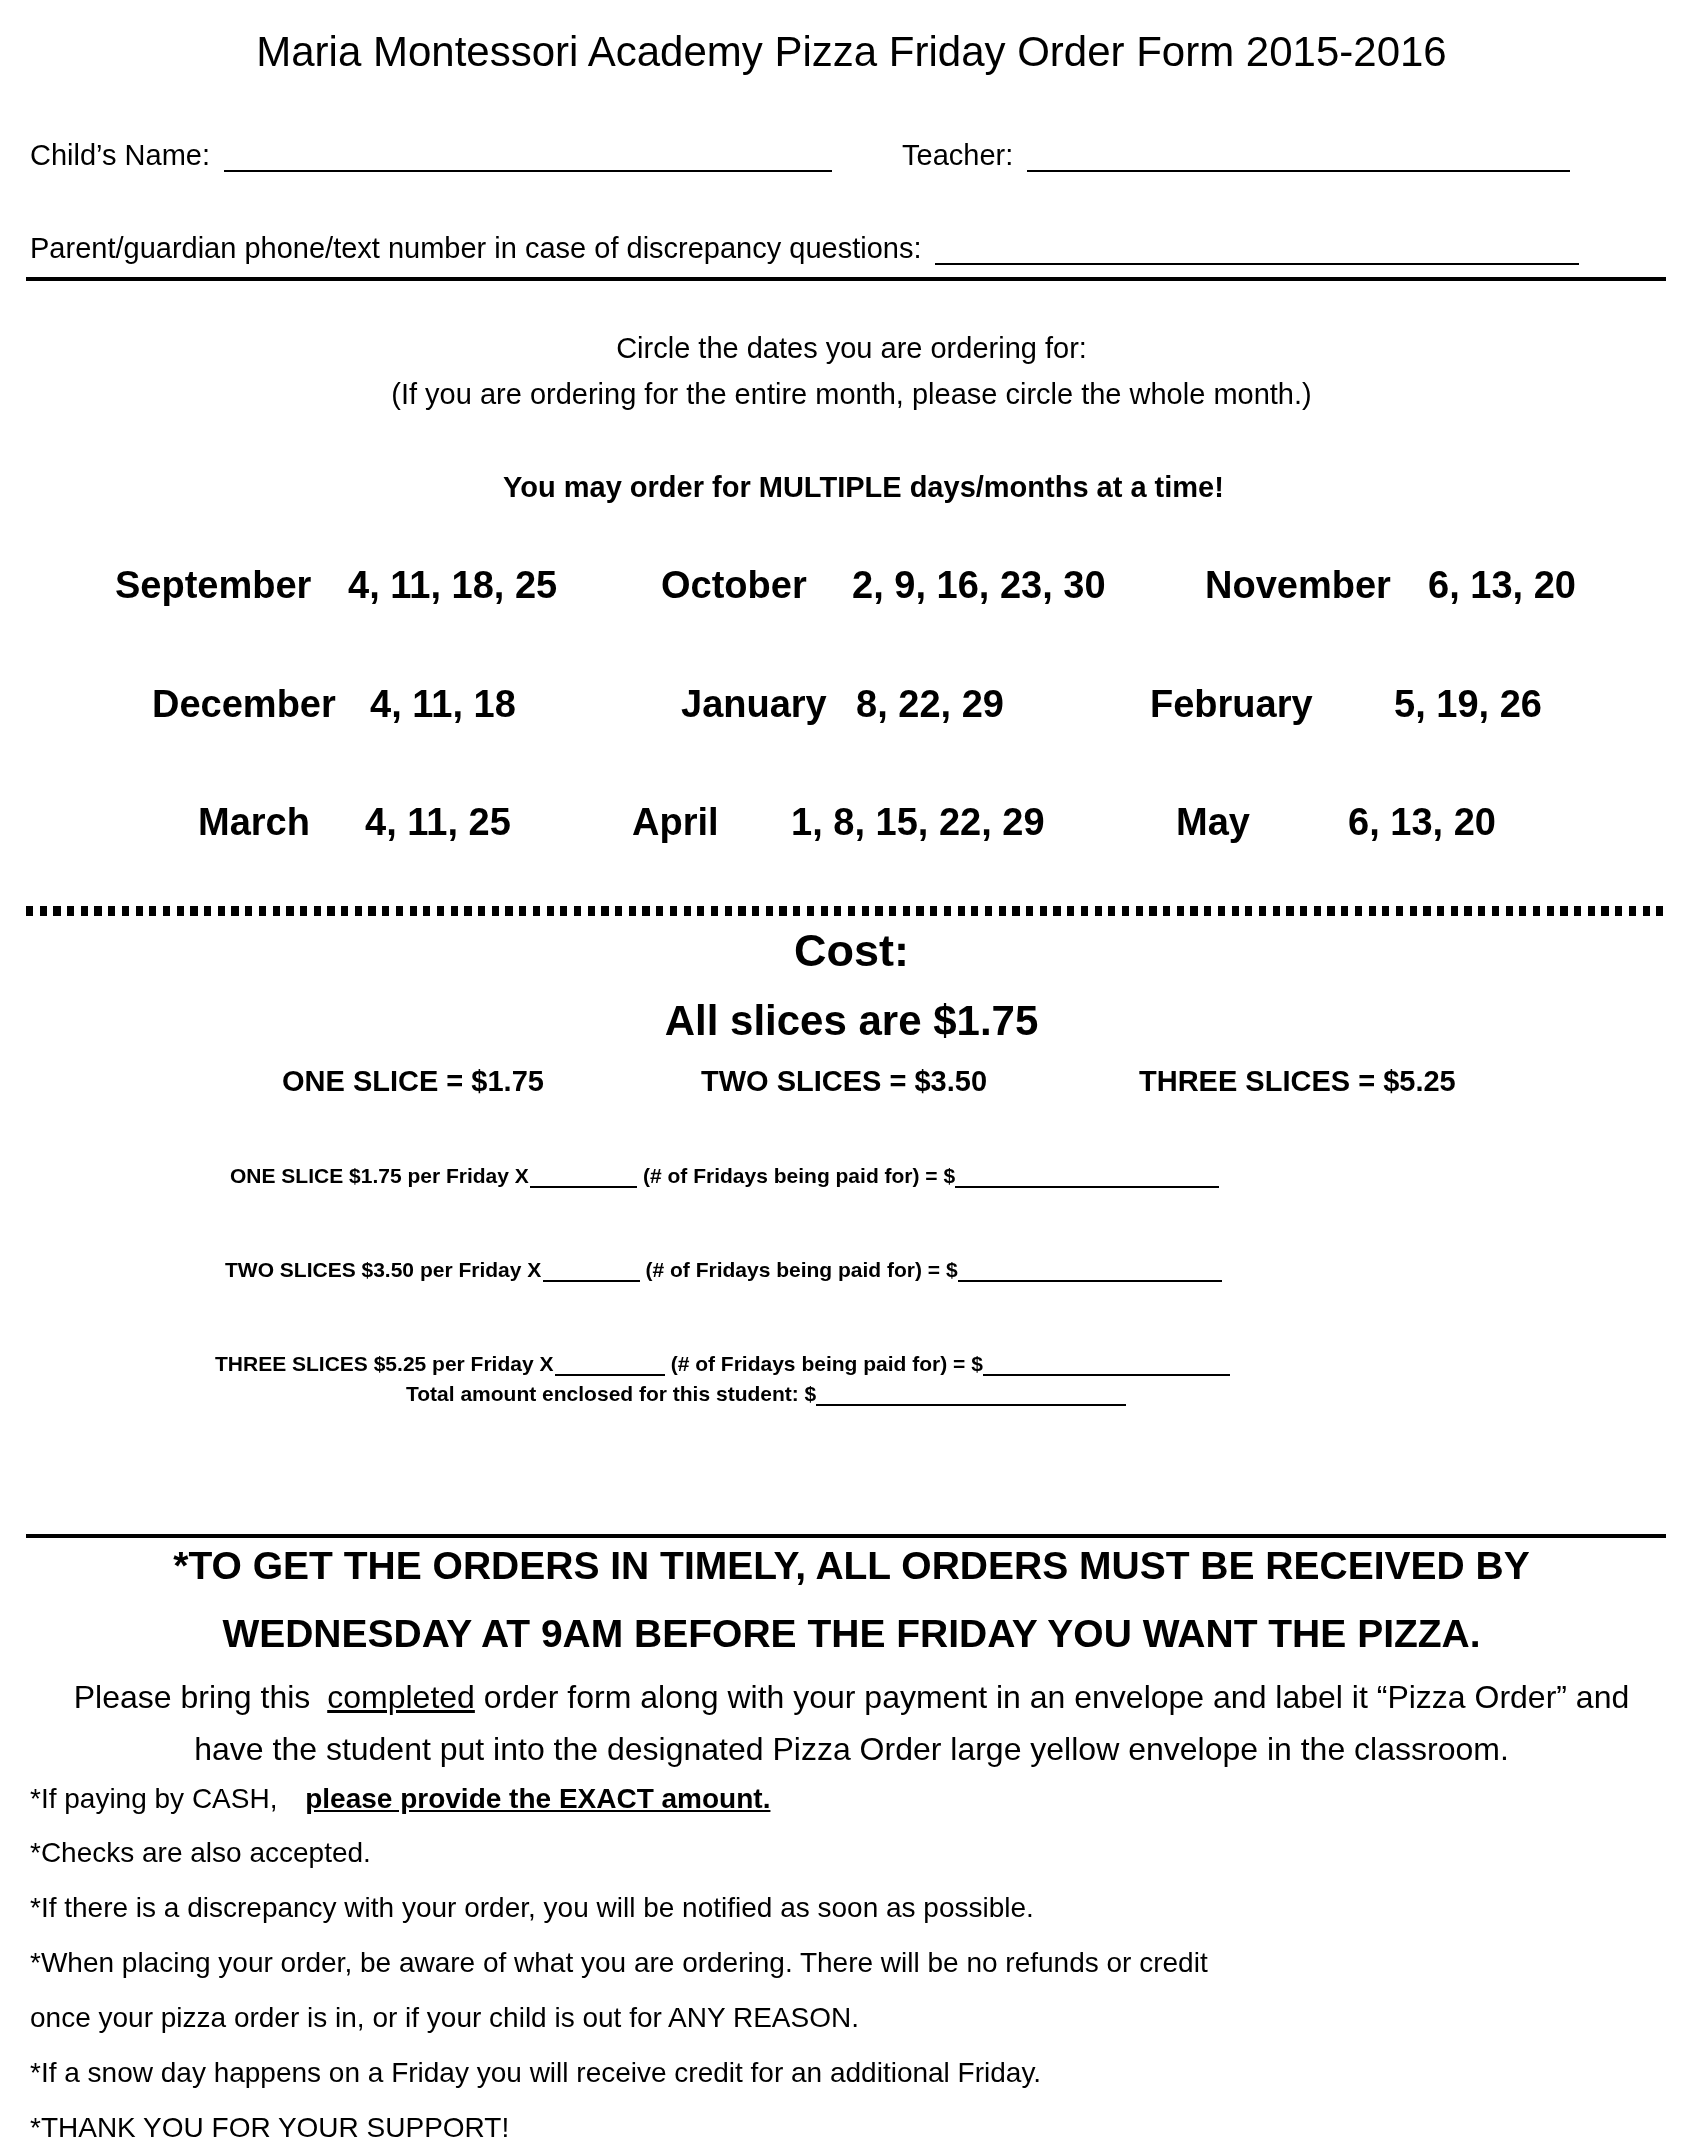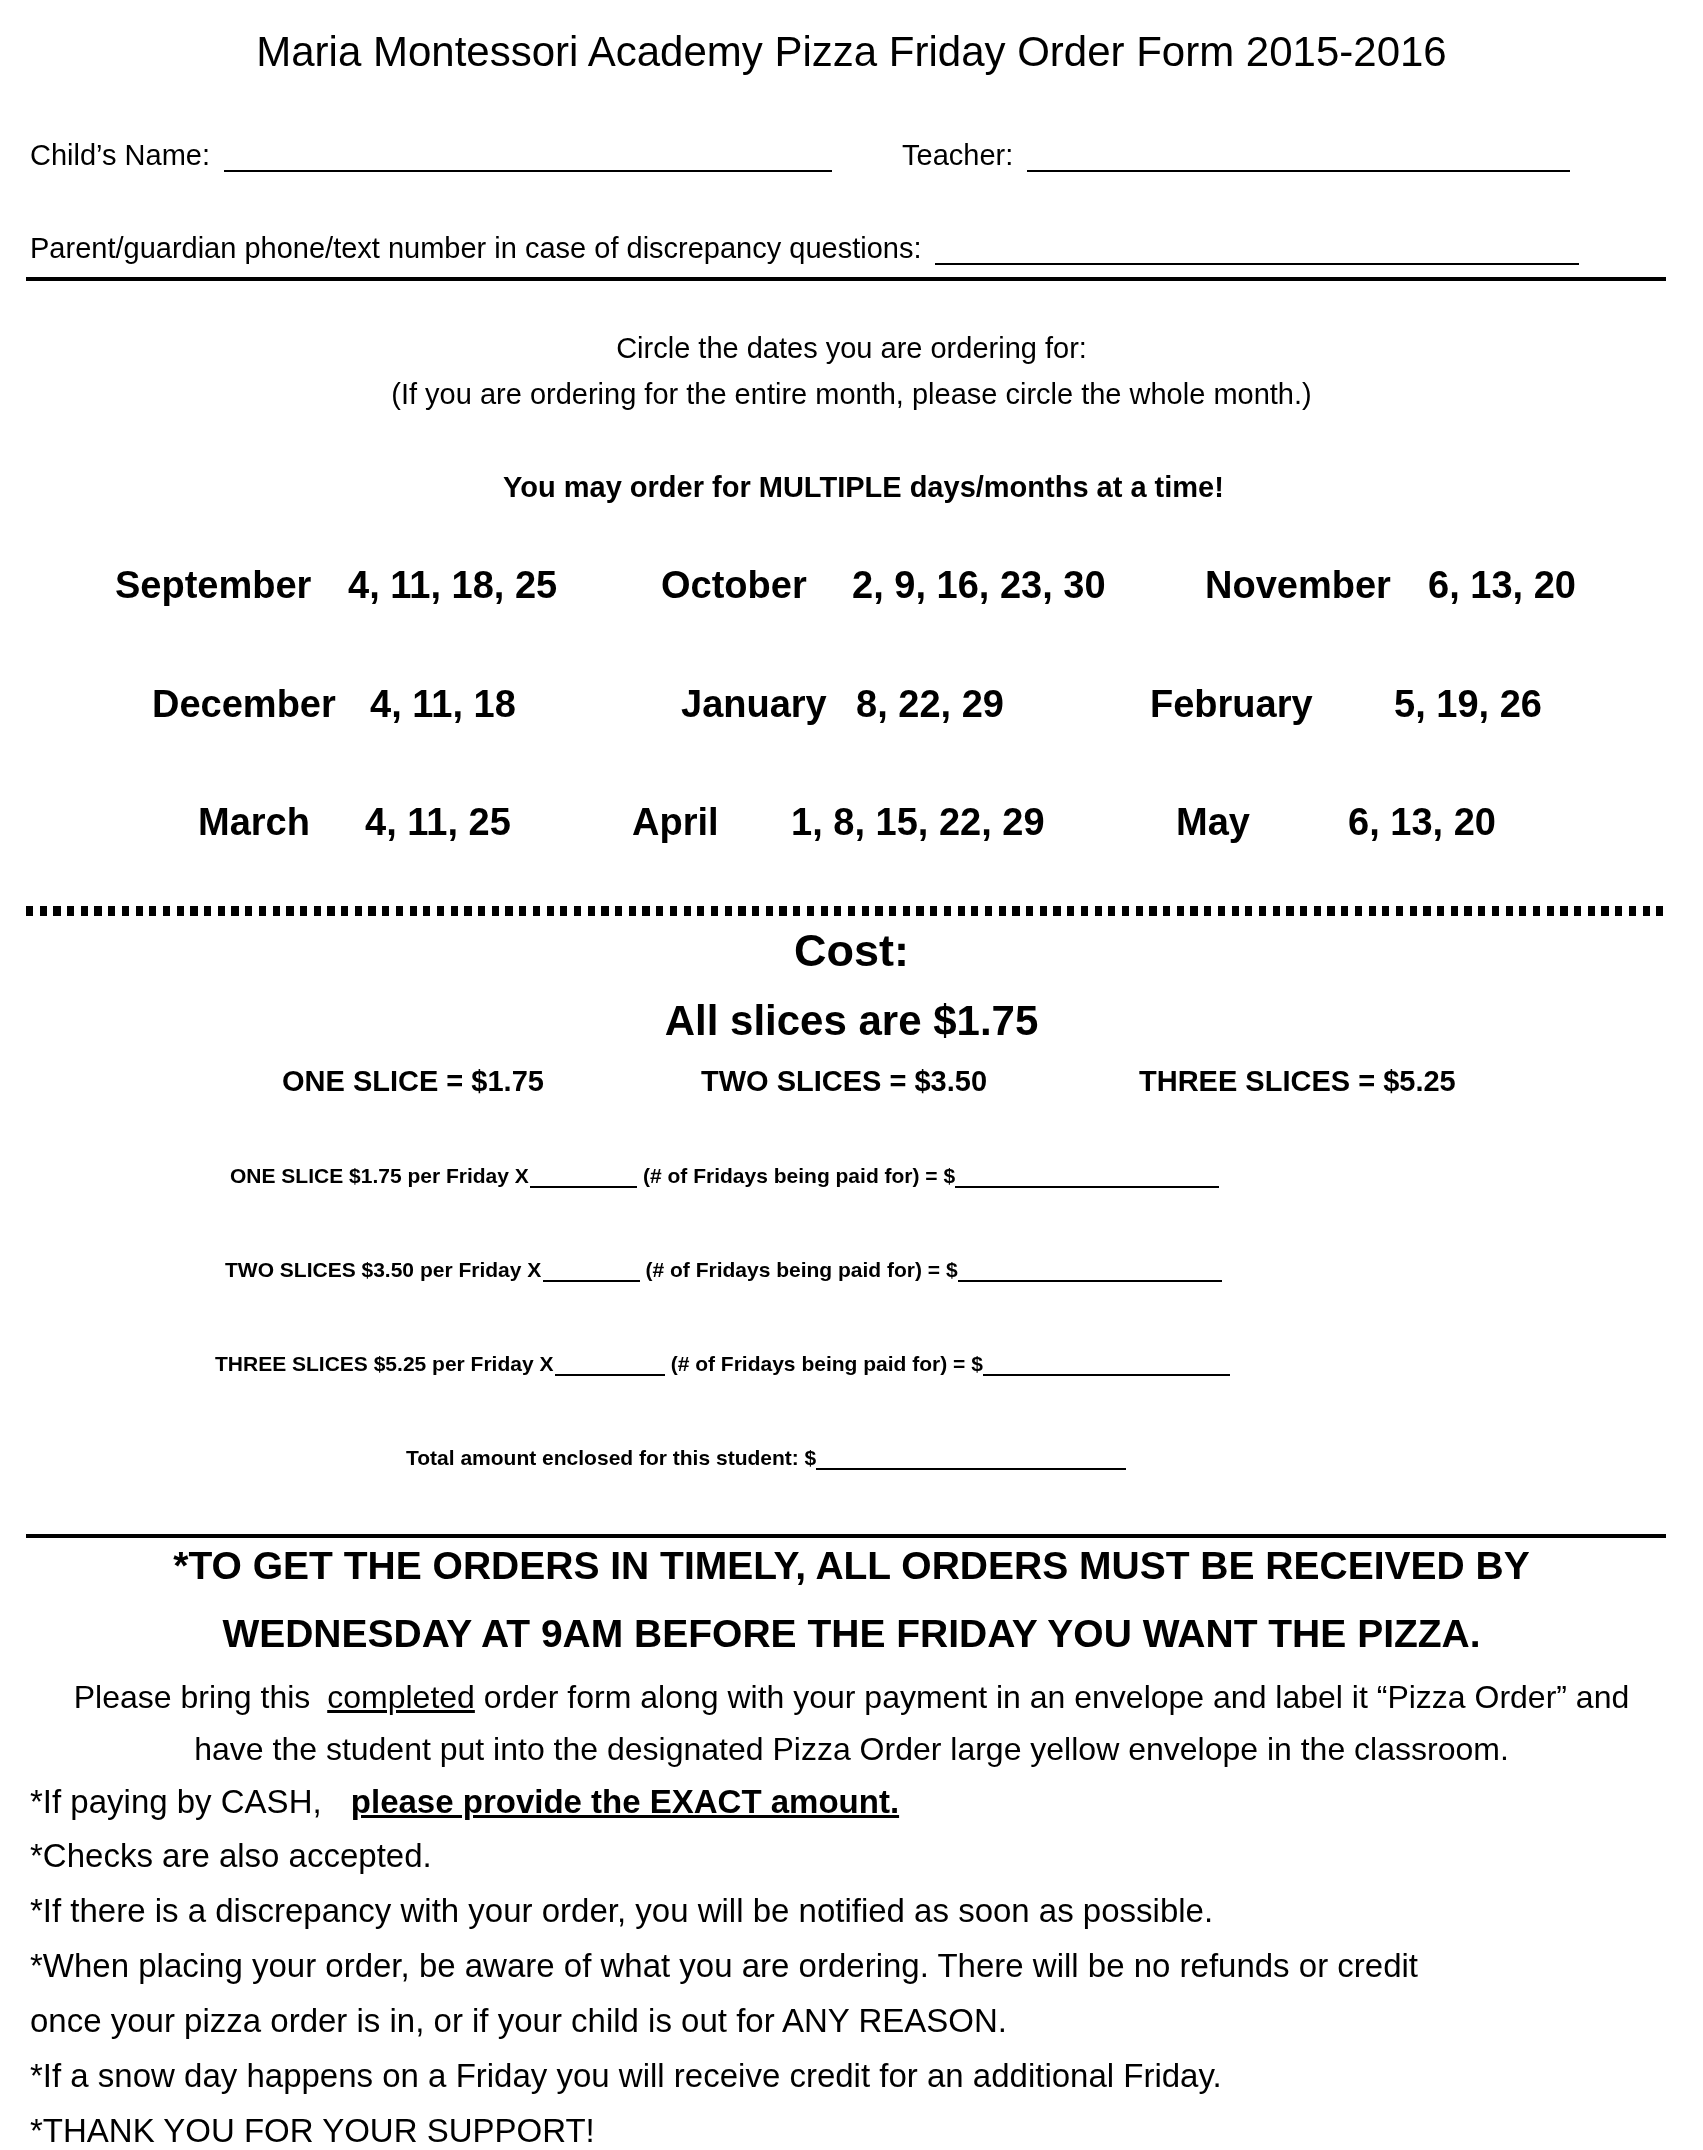--- a/index.html
+++ b/index.html
@@ -17,21 +17,21 @@
   .dotted-rule { position: absolute; left: 26px; width: 1640px; top: 906px; height: 10px;
     background: repeating-linear-gradient(90deg, #000 0 7.2px, transparent 7.2px 13.7px); }
   .instr { font-size: 29px; }
   .month-row { position: absolute; left: 0; width: 1703px; height: 51px; font-size: 38px; font-weight: bold; }
   .month { position: absolute; top: 0; }
   .cost-head { font-size: 45px; font-weight: bold; }
   .price-item { position: absolute; font-size: 29px; font-weight: bold; }
   .calc { font-size: 21px; font-weight: bold; }
   .warn { font-size: 39px; font-weight: bold; }
   .para { font-size: 32px; }
-  .note { left: 30px; font-size: 33px; }
+  .note { left: 30px; font-size: 28px; }
   u.ul { text-decoration: underline; margin-left: 8px; }
 </style>
 </head>
 <body>
 
 <div class="abs center title">Maria Montessori Academy Pizza Friday Order Form 2015-2016</div>
 
 <div class="abs label" style="left:30px; top:139px;">
   <span>Child’s Name:</span>
   <span class="blank" style="width:608px;"></span>
@@ -94,21 +94,21 @@
 </div>
 <div class="abs calc" style="left:225px; top:1253px;">
   <span>TWO SLICES $3.50 per Friday   X</span><span class="blank" style="width:97px; margin-left:1.4px;"></span>
   <span>(# of Fridays being paid for) = $</span><span class="blank" style="width:264px; margin-left:0;"></span>
 </div>
 <div class="abs calc" style="left:215px; top:1347px;">
   <span>THREE SLICES $5.25 per Friday   X</span><span class="blank" style="width:110px; margin-left:1.4px;"></span>
   <span>(# of Fridays being paid for) = $</span><span class="blank" style="width:247px; margin-left:0;"></span>
 </div>
 
-<div class="abs calc" style="left:406px; top:1441px;">
+<div class="abs calc" style="left:406px; top:1377px;">
   <span>Total amount enclosed for this student: $</span><span class="blank" style="width:310px; margin-left:0;"></span>
 </div>
 
 <div class="rule-thick" style="top:1534px; height:3.6px;"></div>
 
 <div class="abs center warn" style="top:1544px;">*TO GET THE ORDERS IN TIMELY, ALL ORDERS MUST BE RECEIVED BY</div>
 <div class="abs center warn" style="top:1612px;">WEDNESDAY AT 9AM BEFORE THE FRIDAY YOU WANT THE PIZZA.</div>
 
 <div class="abs center para" style="top:1679px;">
   <span>Please bring this </span><u class="ul">completed</u><span> order form along with your payment in an envelope and label it “Pizza Order” and</span>

